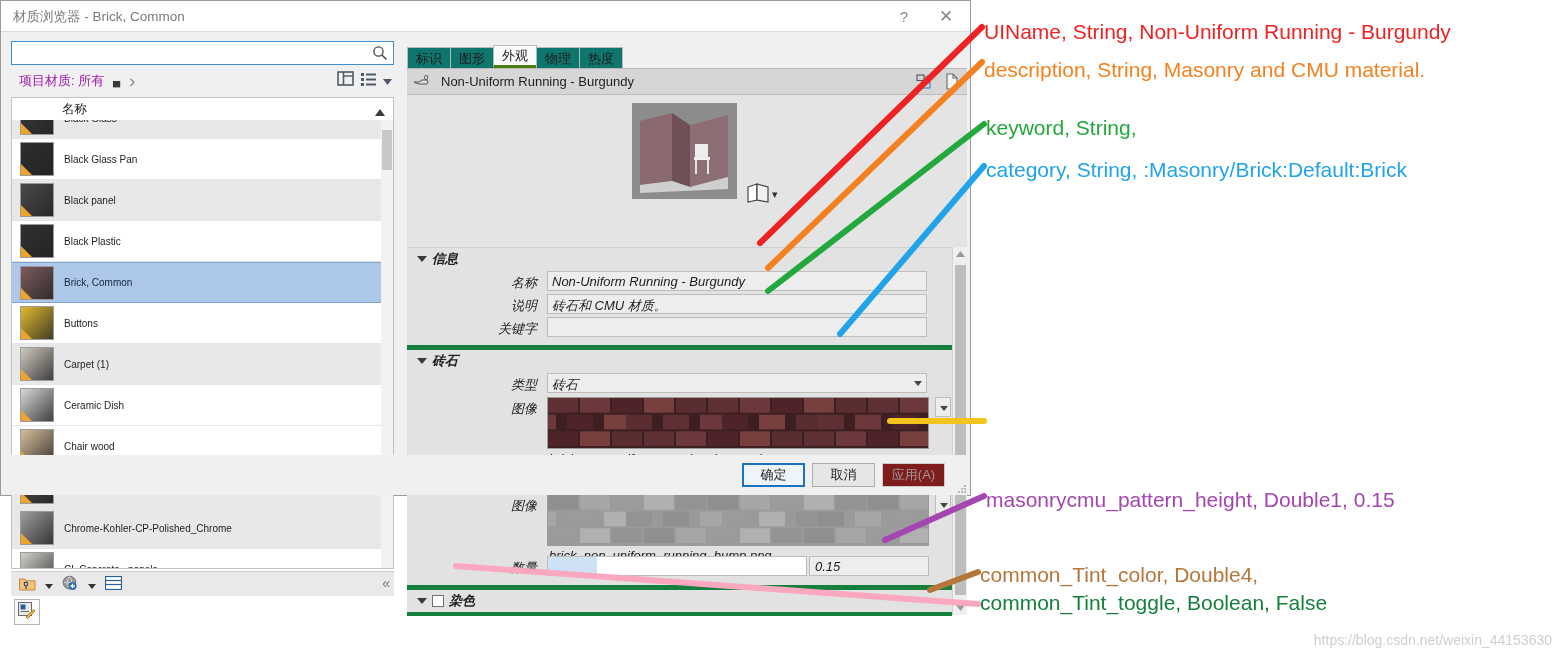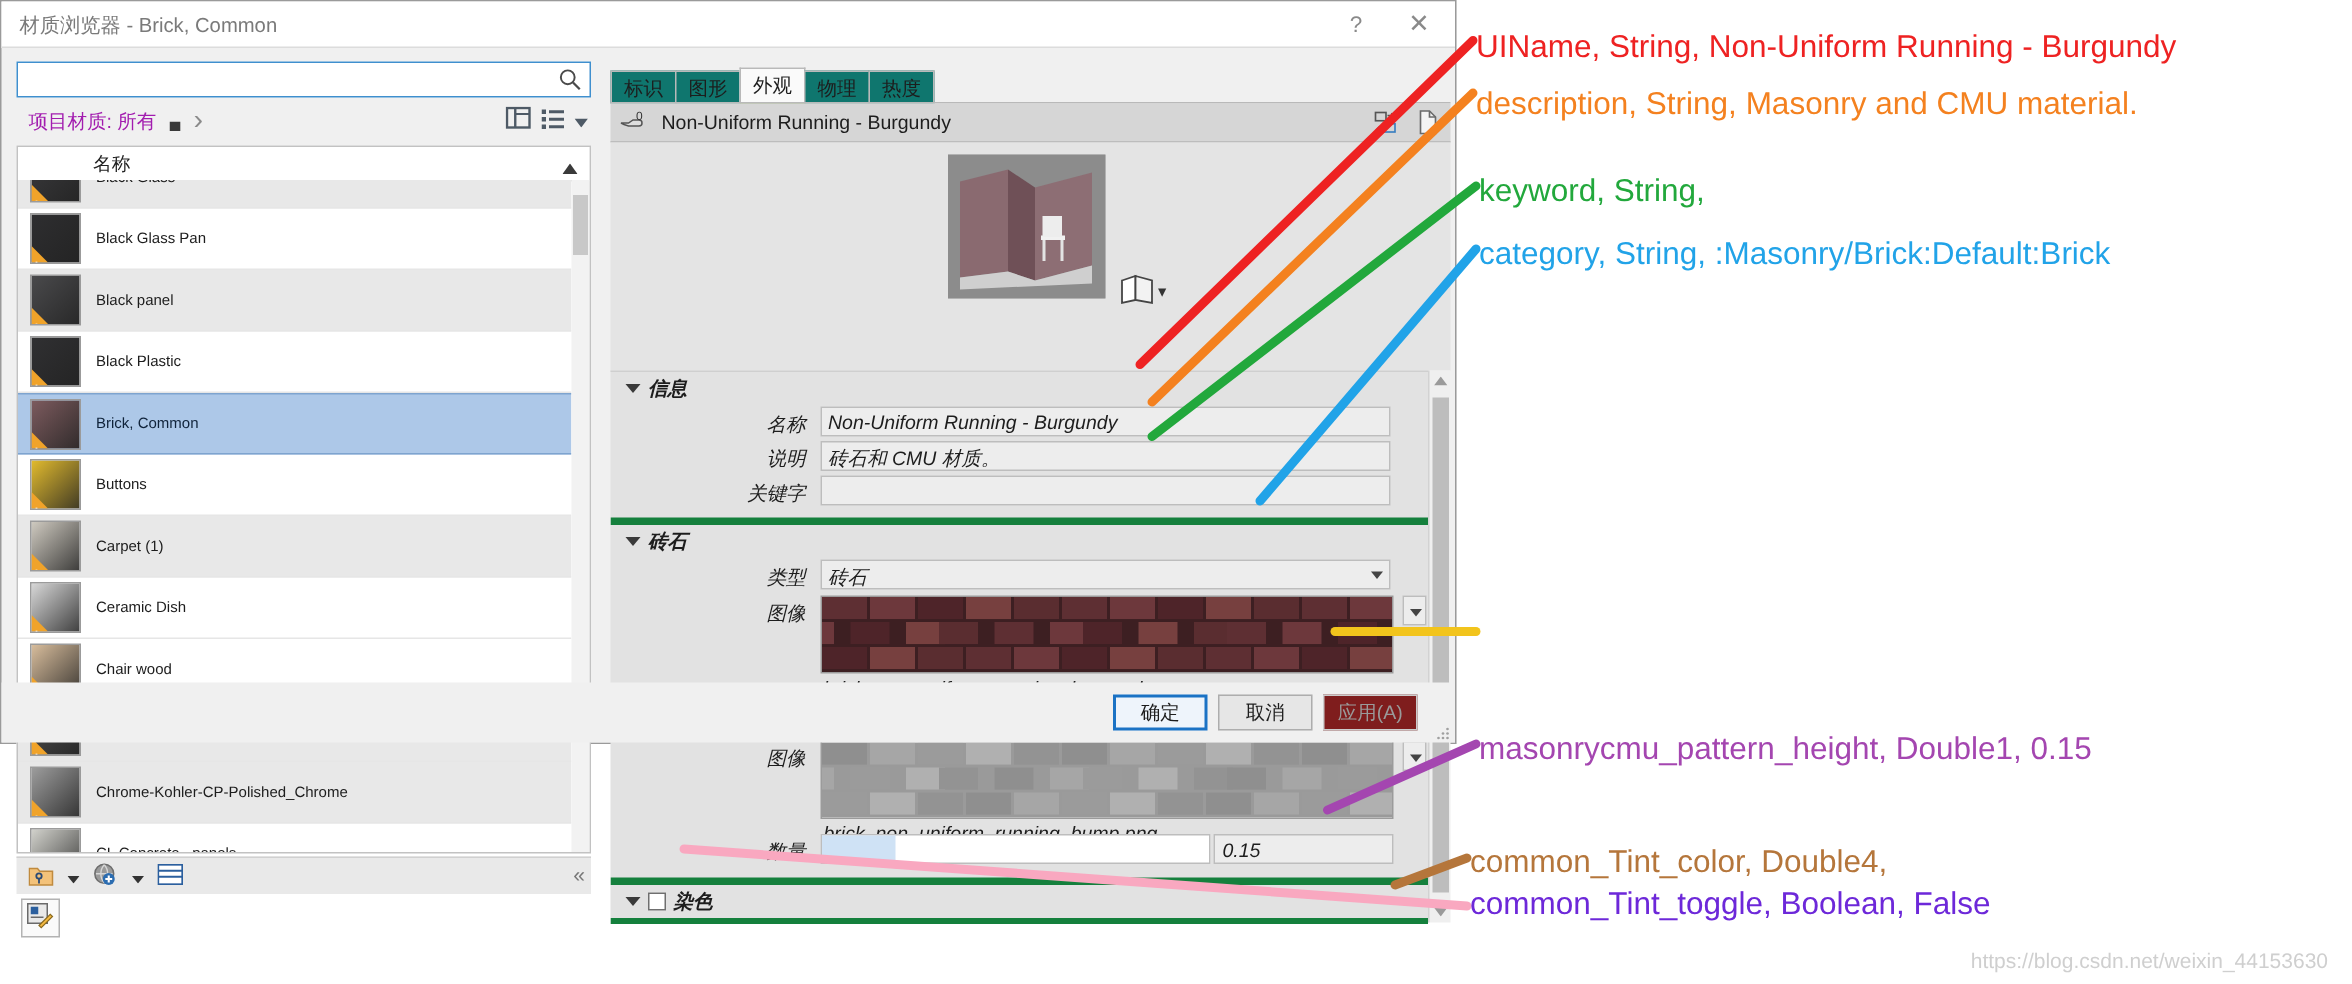--- a/index.html
+++ b/index.html
@@ -121,21 +121,21 @@
   #tabs{
     position:absolute;left:0;top:8px;height:24px;display:flex;align-items:flex-end;
   }
   .tab{
     height:22px;padding:0 8px;margin-right:-1px;
     border:1px solid #b9b9b9;border-bottom:none;
     background:#0f766e;
     display:flex;align-items:center;font-size:13px;color:#1d1d1d;
     box-sizing:border-box;
   }
-  .tab.active{background:#fafafa;height:24px;border-bottom:1px solid #4d7c0f;}
+  .tab.active{background:#fafafa;height:24px;border-bottom:4px solid #4d7c0f;}
   #tabline{position:absolute;left:0;top:31px;width:560px;height:1px;background:#b9b9b9;}
 
   #assetbar{
     position:absolute;left:0;top:32px;width:560px;height:26px;
     background:#d6d6d6;border-bottom:1px solid #bdbdbd;box-sizing:border-box;
   }
   #assetbar .aname{position:absolute;left:34px;top:5px;font-size:13px;color:#1d1d1d;}
   #asset-hand-icon{position:absolute;left:6px;top:4px;}
   #assetbar .icons{position:absolute;right:8px;top:4px;display:flex;gap:9px;align-items:center;}
 
@@ -699,15 +699,15 @@
   <line x1="930" y1="590" x2="978" y2="572" stroke="#b5763b" stroke-width="6" stroke-linecap="round"></line>
   <line x1="456" y1="566" x2="978" y2="604" stroke="#f9a8c0" stroke-width="6" stroke-linecap="round"></line>
 </svg>
 <div id="annos">
     <div class="anno" style="left: 984px; top: 20px; color: rgb(238, 34, 34);">UIName, String, Non-Uniform Running - Burgundy</div>
     <div class="anno" style="left: 984px; top: 58px; color: rgb(244, 129, 31);">description, String, Masonry and CMU material.</div>
     <div class="anno" style="left: 986px; top: 116px; color: rgb(34, 168, 60);">keyword, String,</div>
     <div class="anno" style="left: 986px; top: 158px; color: rgb(33, 163, 232);">category, String, :Masonry/Brick:Default:Brick</div>
     <div class="anno" style="left: 986px; top: 488px; color: rgb(164, 70, 176);">masonrycmu_pattern_height, Double1, 0.15</div>
     <div class="anno" style="left: 980px; top: 563px; color: rgb(181, 118, 59);">common_Tint_color, Double4,</div>
-    <div class="anno" style="left: 980px; top: 591px; color: #6d28d9;">common_Tint_toggle, Boolean, False</div>
+    <div class="anno" style="left: 980px; top: 591px; color: #15803d;">common_Tint_toggle, Boolean, False</div>
   </div>
 <div id="watermark">https://blog.csdn.net/weixin_44153630</div>
 
 </body></html>

